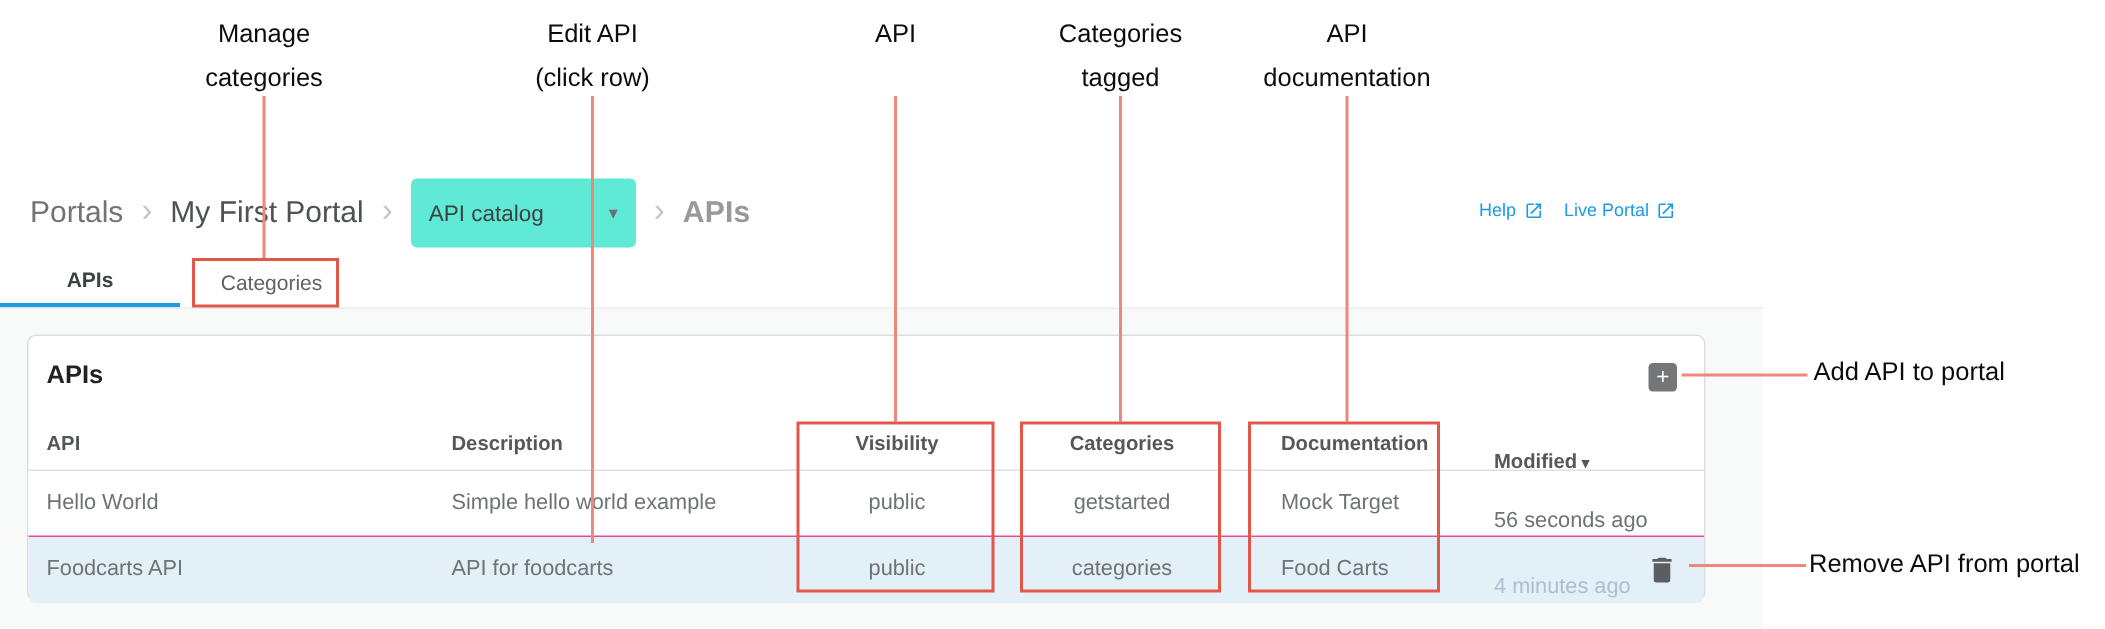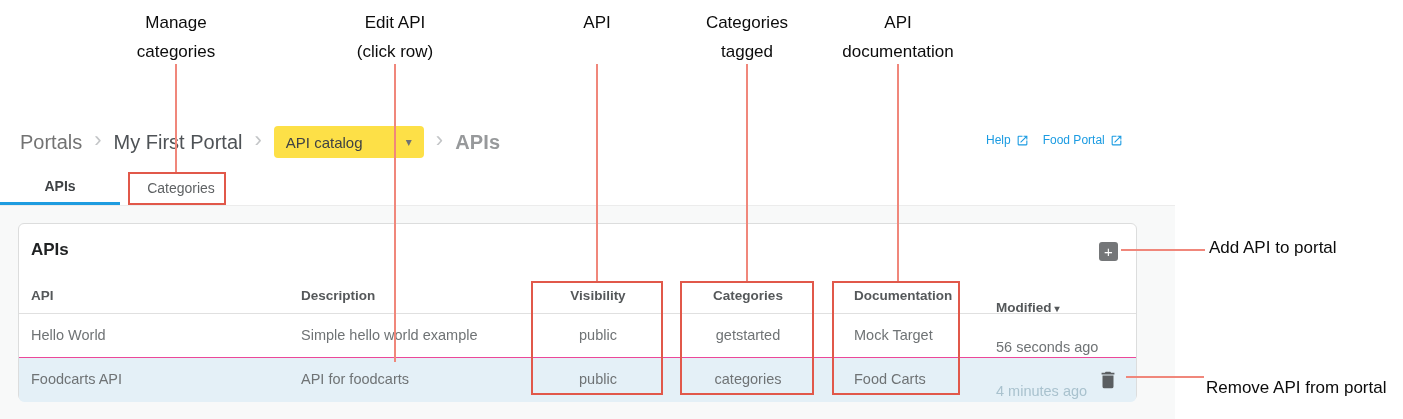--- a/index.html
+++ b/index.html
@@ -5,22 +5,22 @@
   * { margin:0; padding:0; box-sizing:border-box; }
   html,body { background:#ffffff; }
   body { font-family:"Liberation Sans", sans-serif; }
   #stage { position:relative; width:1403px; height:419px; background:#ffffff; overflow:hidden; }
 
   
   .breadcrumb { position:absolute; left:20px; top:124px; height:36px; display:flex; align-items:center; gap:12px; }
   .crumb-root { font-size:20px; color:#737373; }
   .crumb-portal { font-size:20px; color:#4e5256; }
   .crumb-chevron { font-size:22px; color:#c3c5c7; line-height:1; transform:translateY(-2px); }
-  .crumb-dropdown { display:flex; align-items:center; justify-content:space-between; width:150px; height:32px;
-      background:#fde047; border-radius:4px; padding:0 12px; cursor:pointer; }
+  .crumb-dropdown { display:flex; align-items:center; justify-content:space-between; width:150px; height:46px;
+      background:#5eead4; border-radius:4px; padding:0 12px; cursor:pointer; }
   .crumb-dropdown .dd-value { font-size:15px; color:#3f4244; }
   .crumb-dropdown .dd-caret { font-size:12px; color:#6f7274; }
   .crumb-current { font-size:20px; color:#97999b; font-weight:600; letter-spacing:.2px; }
 
   
   .header-links { position:absolute; left:986px; top:133px; display:flex; align-items:center; gap:14px; }
   .hlink { display:flex; align-items:center; gap:5px; color:#1a9be2; font-size:12px; cursor:pointer; text-decoration:none; }
   .ext-icon svg { display:block; }
 
   
@@ -85,21 +85,21 @@
   <div class="header-links">
     <a class="hlink">
       <span>Help</span>
       <span class="ext-icon">
         <svg width="13" height="13" viewBox="0 0 24 24" fill="#1a9be2">
             <path d="M19 19H5V5h7V3H5a2 2 0 0 0-2 2v14a2 2 0 0 0 2 2h14a2 2 0 0 0 2-2v-7h-2v7zM14 3v2h3.59l-9.83 9.83 1.41 1.41L19 6.41V10h2V3h-7z"></path>
           </svg>
       </span>
     </a>
     <a class="hlink">
-      <span>Food Portal</span>
+      <span>Live Portal</span>
       <span class="ext-icon">
         <svg width="13" height="13" viewBox="0 0 24 24" fill="#1a9be2">
             <path d="M19 19H5V5h7V3H5a2 2 0 0 0-2 2v14a2 2 0 0 0 2 2h14a2 2 0 0 0 2-2v-7h-2v7zM14 3v2h3.59l-9.83 9.83 1.41 1.41L19 6.41V10h2V3h-7z"></path>
           </svg>
       </span>
     </a>
   </div>
 
   <div class="tabbar">
     <div class="tab tab-apis">APIs</div>
@@ -177,15 +177,15 @@
 
   <div class="anno-box" style="left:128px; top:172px; width:98px;  height:33px;"></div>
   <div class="anno-box" style="left:531px; top:281px; width:132px; height:114px;"></div>
   <div class="anno-box" style="left:680px; top:281px; width:134px; height:114px;"></div>
   <div class="anno-box" style="left:832px; top:281px; width:128px; height:114px;"></div>
 
   <div class="anno-line-h" style="left:1121px; top:249px; width:84px;"></div>
   <div class="anno-side" style="left:1209px; top:238px;">Add API to portal</div>
 
   <div class="anno-line-h" style="left:1126px; top:376px; width:78px;"></div>
-  <div class="anno-side" style="left:1206px; top:378px;">Remove API from portal</div>
+  <div class="anno-side" style="left:1206px; top:366px;">Remove API from portal</div>
 
 </div>
 
 </body></html>

